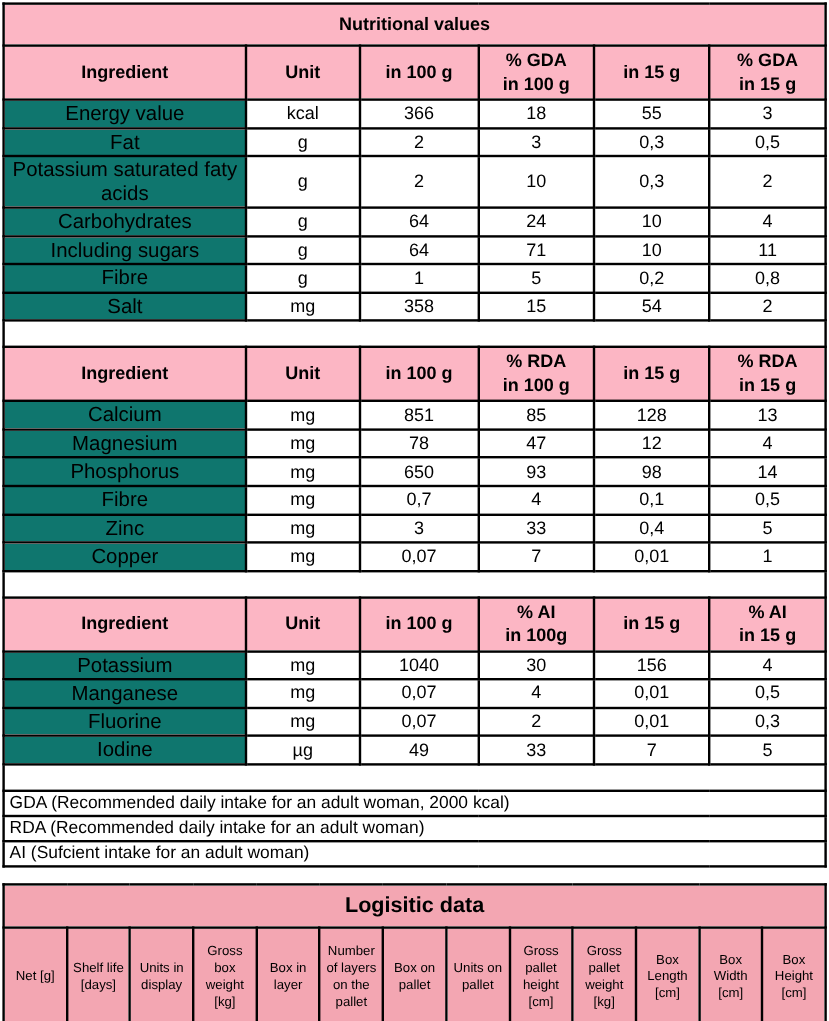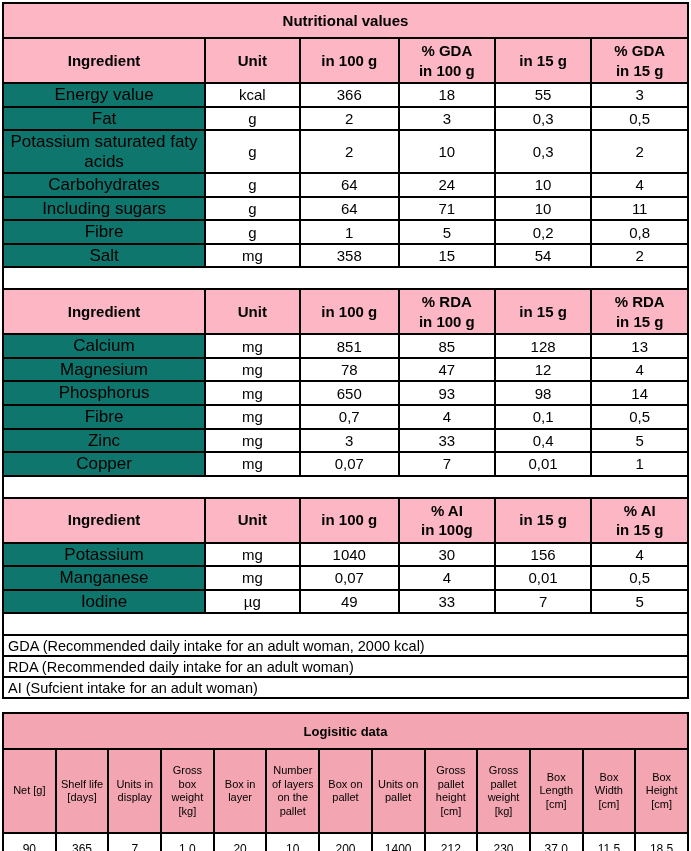--- a/index.html
+++ b/index.html
@@ -64,21 +64,21 @@
     background: #ffffff;
     text-align: left;
     font-size: 14.5px;
     height: 17px;
     padding-left: 4px;
   }
   
   #logistics-table .title-row td {
     background: #f3a6b2;
     font-weight: bold;
-    font-size: 13px;
+    font-size: 18px;
     height: 32px;
   }
   #logistics-table th {
     background: #f3a6b2;
     font-weight: normal;
     font-size: 11px;
     line-height: 1.25;
     height: 78px;
     padding: 2px 1px;
   }
@@ -254,20 +254,28 @@
           <td class="val">156</td>
           <td class="val">4</td>
         </tr>
         <tr>
           <td class="ing">Manganese</td>
           <td class="val">mg</td>
           <td class="val">0,07</td>
           <td class="val">4</td>
           <td class="val">0,01</td>
           <td class="val">0,5</td>
+        </tr>
+        <tr>
+          <td class="ing">Fluorine</td>
+          <td class="val">mg</td>
+          <td class="val">0,07</td>
+          <td class="val">2</td>
+          <td class="val">0,01</td>
+          <td class="val">0,3</td>
         </tr>
         <tr>
           <td class="ing">Iodine</td>
           <td class="val">µg</td>
           <td class="val">49</td>
           <td class="val">33</td>
           <td class="val">7</td>
           <td class="val">5</td>
         </tr>
         <tr class="sep">

